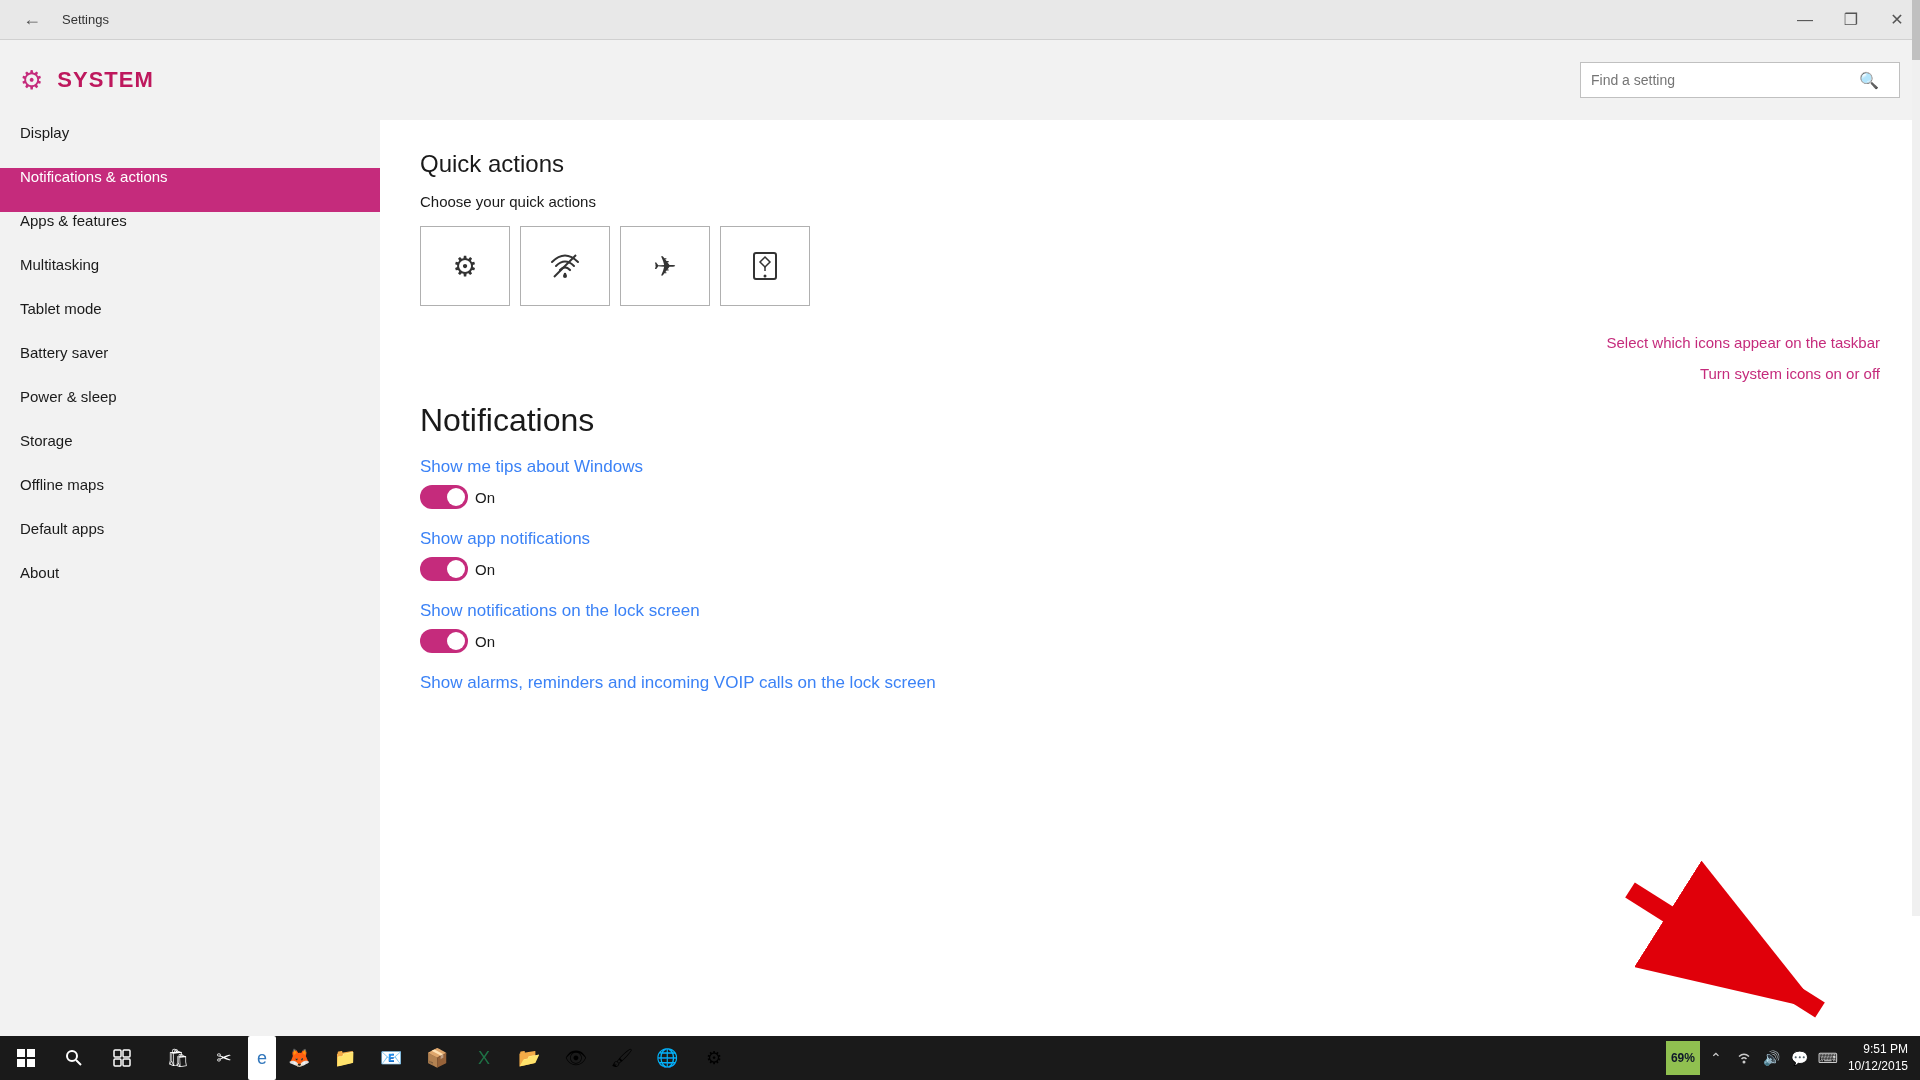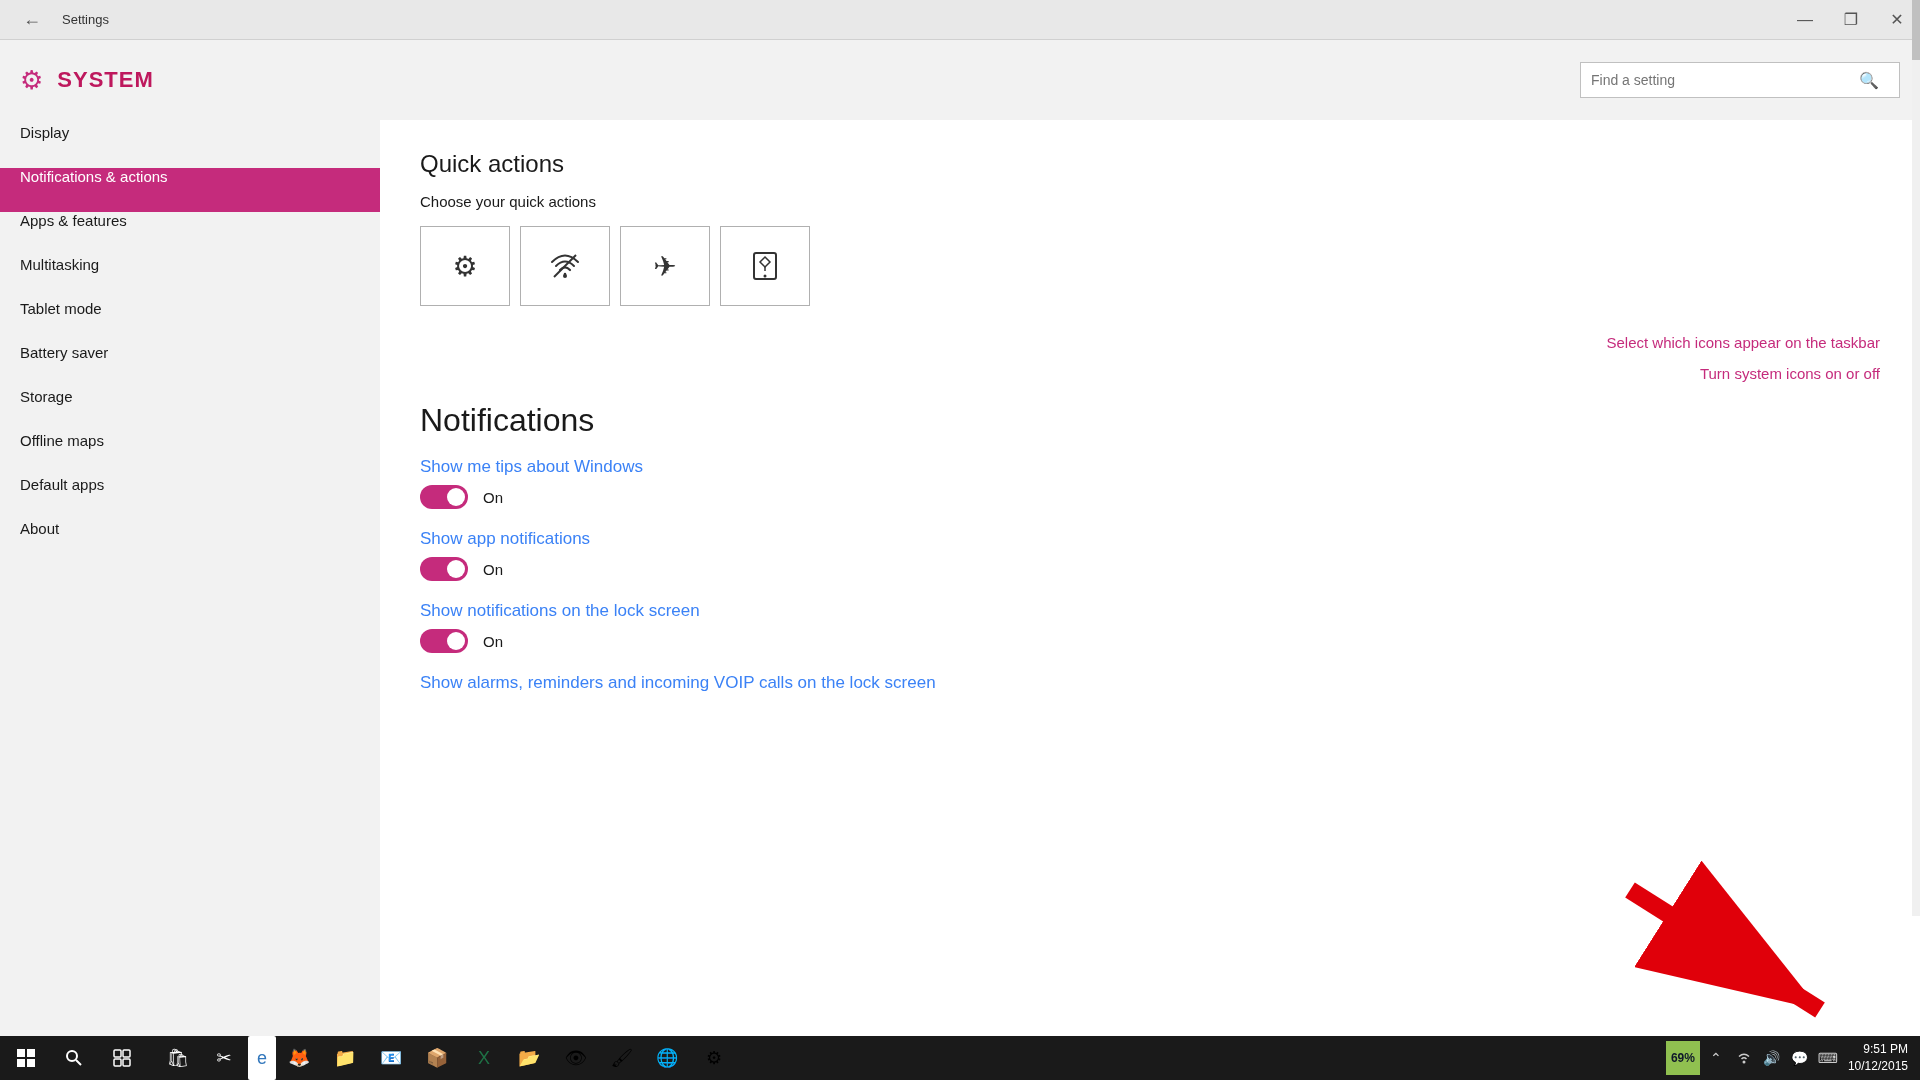--- a/index.html
+++ b/index.html
@@ -144,21 +144,21 @@
       margin-bottom: 20px;
     }
     .toggle-label {
       font-size: 17px;
       color: #3b82f6;
       margin-bottom: 8px;
     }
     .toggle-wrap {
       display: flex;
       align-items: center;
-      gap: 15px;
+      gap: 7px;
     }
     .toggle {
       width: 48px; height: 24px;
       background: #c52b7c;
       border-radius: 12px;
       position: relative;
       cursor: pointer;
     }
     .toggle::after {
       content: '';
@@ -280,20 +280,23 @@
       <span>Apps &amp; features</span>
     </div>
     <div class="sidebar-item">
       <span>Multitasking</span>
     </div>
     <div class="sidebar-item">
       <span>Tablet mode</span>
     </div>
     <div class="sidebar-item">
       <span>Battery saver</span>
+    </div>
+    <div class="sidebar-item">
+      <span>Power &amp; sleep</span>
     </div>
     <div class="sidebar-item">
       <span>Storage</span>
     </div>
     <div class="sidebar-item">
       <span>Offline maps</span>
     </div>
     <div class="sidebar-item">
       <span>Default apps</span>
     </div>

